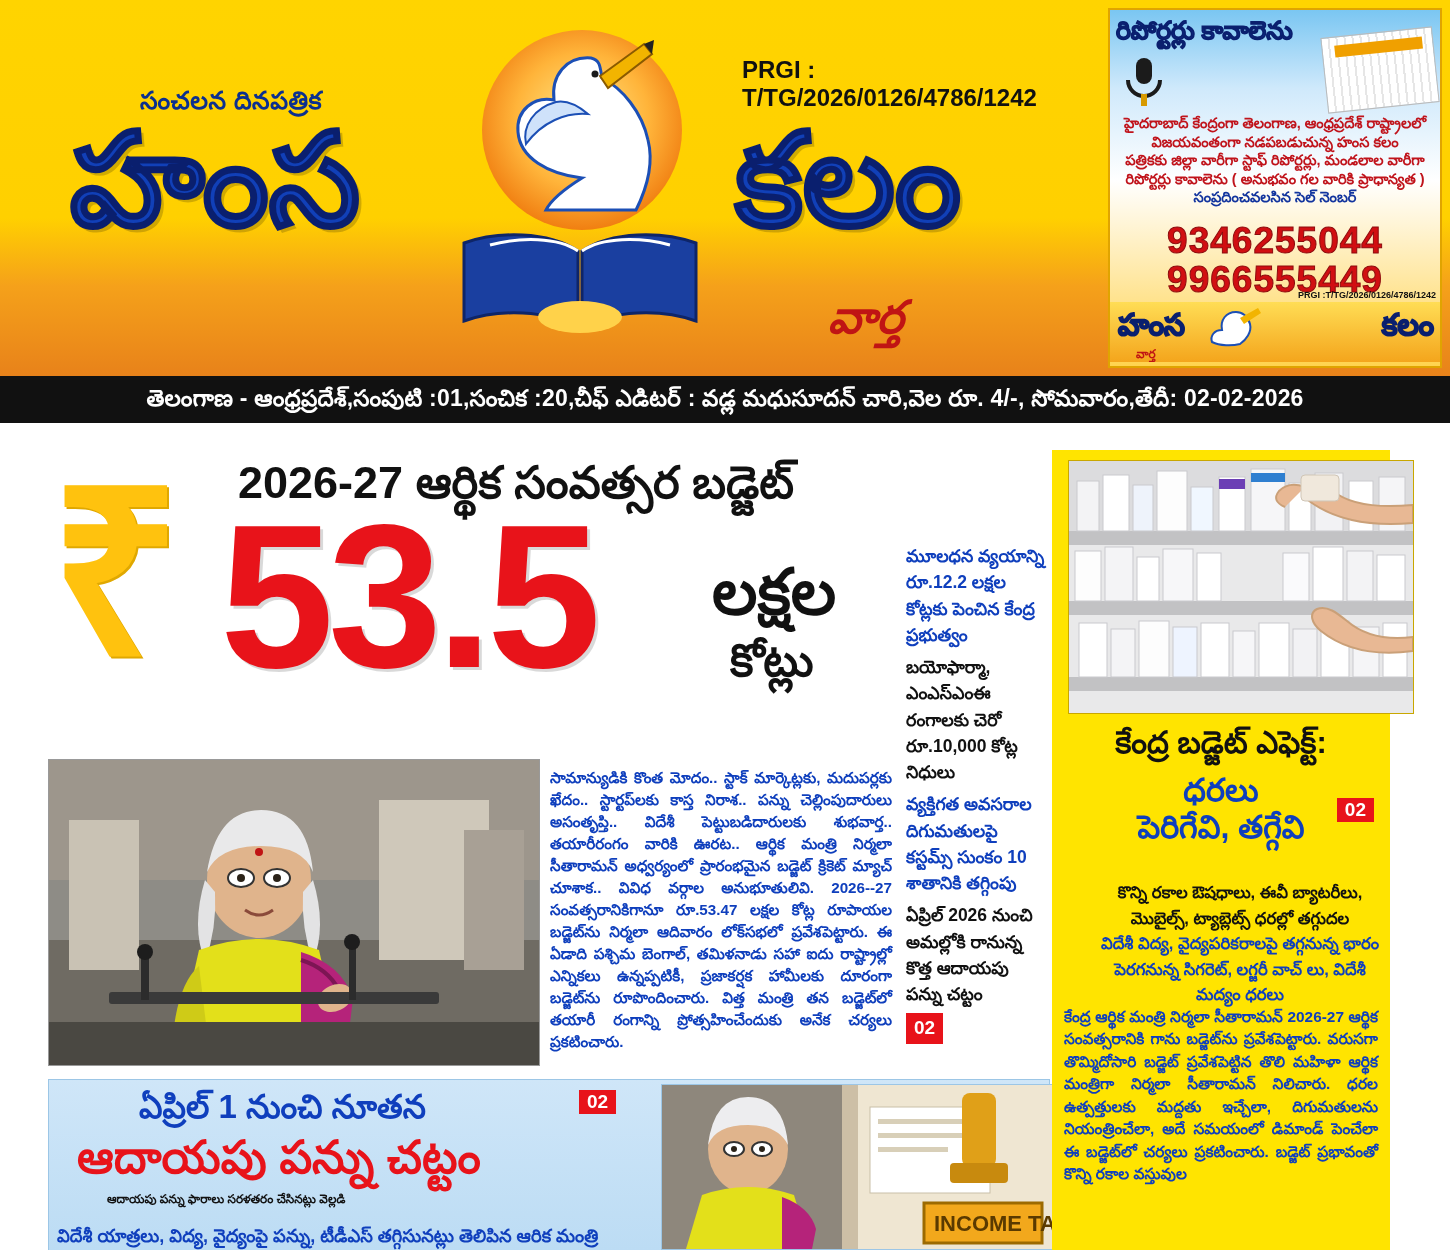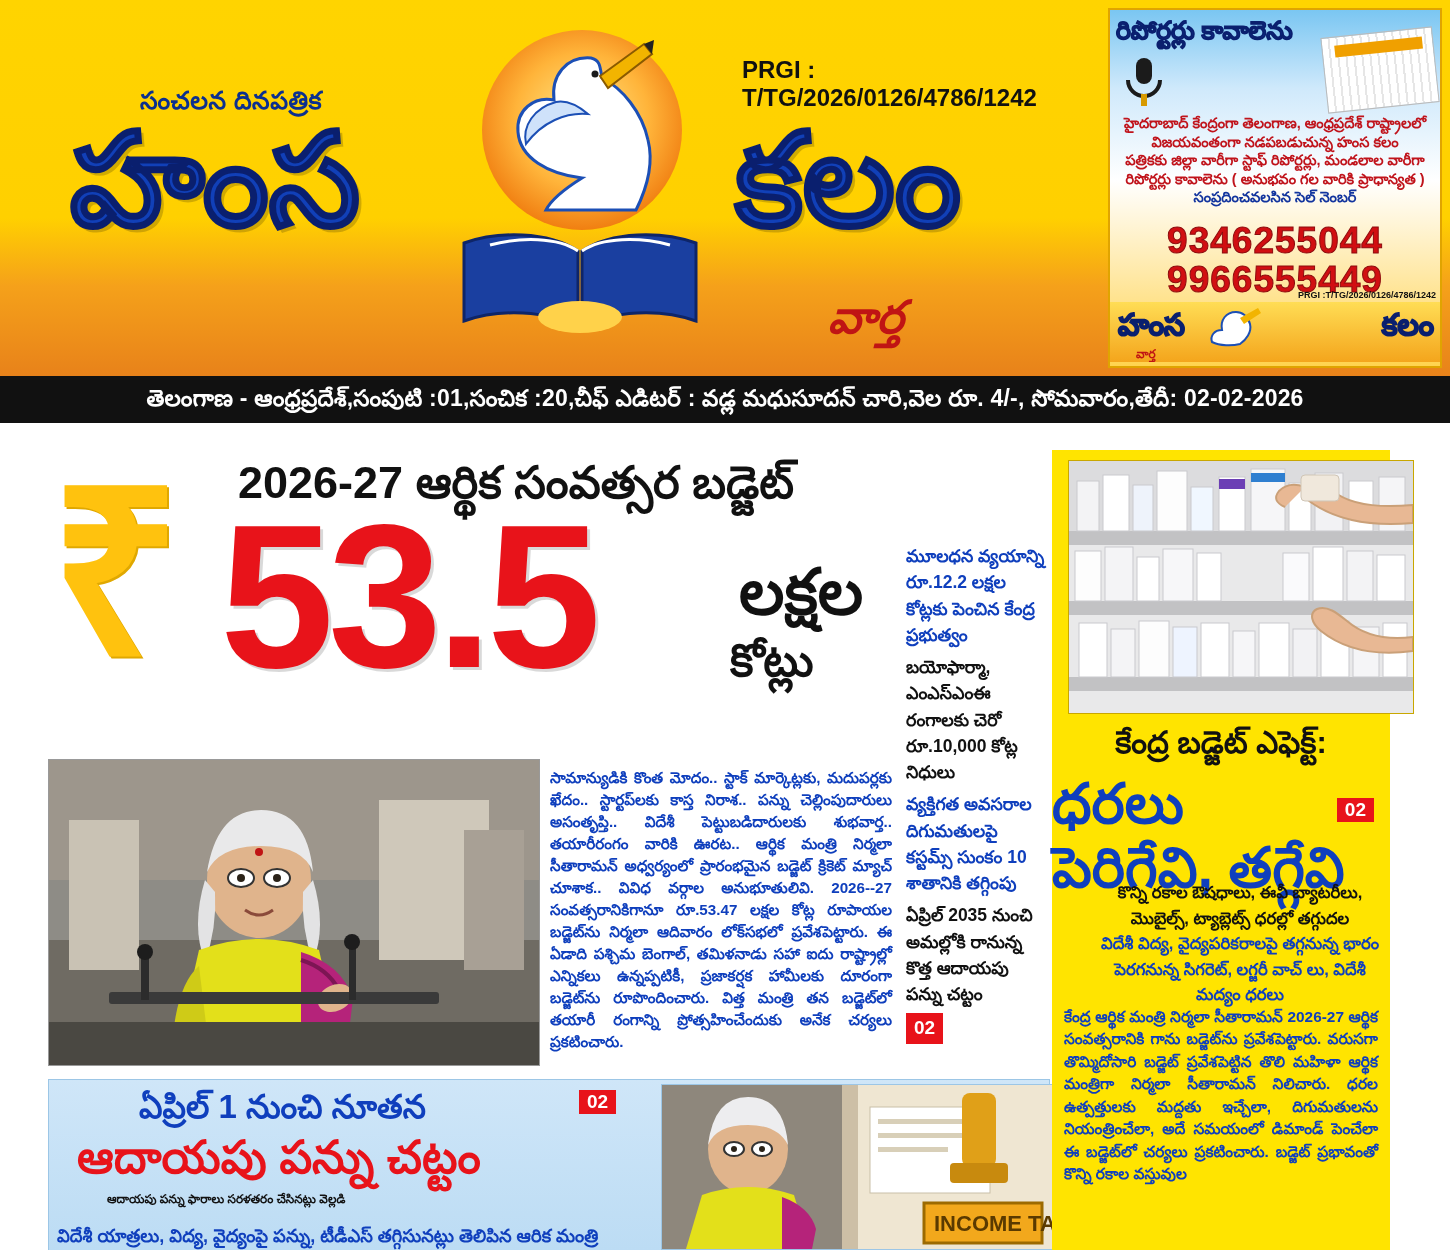--- a/index.html
+++ b/index.html
@@ -59,21 +59,21 @@
   .content{position:absolute;top:437px;left:0;width:1450px;height:813px;}
   .left-col{position:absolute;left:40px;top:0;width:1000px;}
   .right-col{position:absolute;left:1052px;top:13px;width:338px;background:#ffe400;height:800px;}
 
   
   .rupee{position:absolute;left:10px;top:22px;font-size:230px;color:#ffc20e;font-weight:bold;line-height:1;
      text-shadow:2px 2px 0 #e0a800;}
   .hero-head{position:absolute;left:198px;top:20px;font-size:45px;font-weight:bold;color:#111;}
   .hero-num{position:absolute;left:180px;top:56px;font-size:205px;font-weight:bold;color:#e8131a;line-height:1;
      letter-spacing:-6px;text-shadow:3px 3px 0 rgba(0,0,0,.15);}
-  .hero-r1{position:absolute;left:699px;top:118px;font-size:64px;font-weight:bold;color:#111;}
+  .hero-r1{position:absolute;left:672px;top:118px;font-size:64px;font-weight:bold;color:#111;}
   .hero-r2{position:absolute;left:690px;top:198px;font-size:45px;font-weight:bold;color:#111;}
 
   .sid-col{position:absolute;left:866px;top:106px;width:140px;font-size:17.5px;line-height:1.5;
      color:#0f3fbd;font-weight:bold;}
   .sid-col .blk{color:#111;}
   .badge{display:inline-block;background:#e8131a;color:#fff;font-size:19px;font-weight:bold;
      padding:1px 8px;}
 
   .nirmala-photo{position:absolute;left:8px;top:322px;width:490px;height:305px;overflow:hidden;
      border:1px solid #999;}
@@ -86,21 +86,21 @@
   .bb-head{position:absolute;left:90px;top:8px;font-size:33px;font-weight:bold;color:#0f3fbd;}
   .bb-badge{position:absolute;left:530px;top:10px;}
   .bb-title{position:absolute;left:28px;top:50px;font-size:46px;font-weight:bold;color:#e8131a;}
   .bb-l1{position:absolute;left:58px;top:112px;font-size:12px;font-weight:bold;color:#111;}
   .bb-l2{position:absolute;left:8px;top:146px;font-size:18px;font-weight:bold;color:#0f3fbd;}
   .bb-photo{position:absolute;left:612px;top:4px;width:390px;height:164px;overflow:hidden;border:1px solid #9cc6e6;}
 
   
   .rc-photo{position:absolute;left:16px;top:10px;width:344px;height:252px;overflow:hidden;border:1px solid #c9a700;}
   .rc-h1{position:absolute;left:0;right:0;top:275px;text-align:center;font-size:31px;font-weight:bold;color:#111;}
-  .rc-h2{position:absolute;left:0;right:0;top:322px;text-align:left;font-size:56px;font-weight:bold;color:#0f3fbd;line-height:1.15;}
+  .rc-h2{position:absolute;left:0;right:0;top:322px;text-align:center;font-size:32px;font-weight:bold;color:#0f3fbd;line-height:1.15;}
   .rc-badge{position:absolute;right:16px;top:348px;}
   .rc-sub{position:absolute;left:10px;right:10px;top:430px;text-align:center;font-size:16.5px;
      font-weight:bold;color:#111;line-height:1.55;margin-left:38px;}
   .rc-sub .blue{color:#0f3fbd;}
   .rc-body{position:absolute;left:12px;right:12px;top:556px;font-size:15.4px;line-height:1.46;
      color:#0f3fbd;font-weight:bold;text-align:justify;}
 </style>
 </head>
 <body>
 
@@ -175,21 +175,21 @@
       <div class="rupee">₹</div>
       <div class="hero-head">2026-27 ఆర్థిక సంవత్సర బడ్జెట్</div>
       <div class="hero-num">53.5</div>
       <div class="hero-r1">లక్షల</div>
       <div class="hero-r2">కోట్లు</div>
 
       <div class="sid-col">
         <div>మూలధన వ్యయాన్ని రూ.12.2 లక్షల కోట్లకు పెంచిన కేంద్ర ప్రభుత్వం</div>
         <div class="blk" style="margin-top:6px">బయోఫార్మా, ఎంఎస్ఎంఈ రంగాలకు చెరో రూ.10,000 కోట్ల నిధులు</div>
         <div style="margin-top:6px">వ్యక్తిగత అవసరాల దిగుమతులపై కస్టమ్స్ సుంకం 10 శాతానికి తగ్గింపు</div>
-        <div class="blk" style="margin-top:6px">ఏప్రిల్ 2035 నుంచి అమల్లోకి రానున్న కొత్త ఆదాయపు పన్ను చట్టం</div>
+        <div class="blk" style="margin-top:6px">ఏప్రిల్ 2026 నుంచి అమల్లోకి రానున్న కొత్త ఆదాయపు పన్ను చట్టం</div>
         <div style="margin-top:6px"><span class="badge">02</span></div>
       </div>
 
       <div class="nirmala-photo">
         <svg viewBox="0 0 490 305" width="490" height="305">
           <rect width="490" height="305" fill="#b9b2a6"></rect>
           <rect y="0" width="490" height="120" fill="#9d968c"></rect>
           <rect x="0" y="120" width="490" height="60" fill="#8e8c86"></rect>
           <rect x="0" y="180" width="490" height="125" fill="#6f6b63"></rect>
           <rect x="20" y="60" width="70" height="150" fill="#c9c2b4"></rect>

